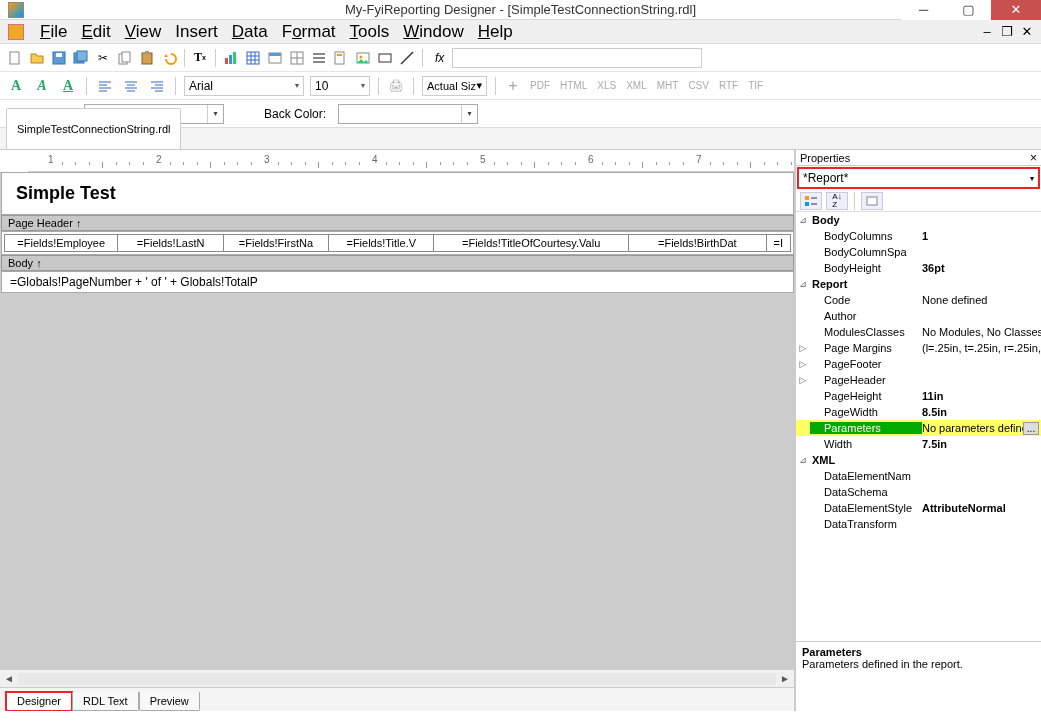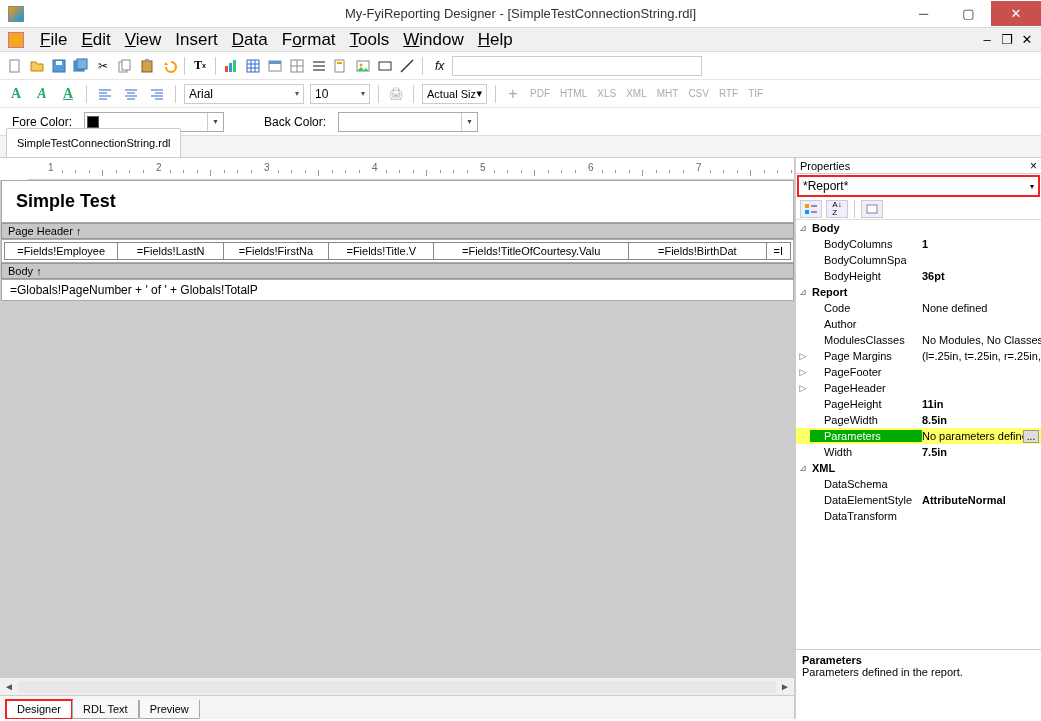--- a/index.html
+++ b/index.html
@@ -1,18 +1,18 @@
 <!DOCTYPE html>
 <html><head>
 <meta charset="utf-8">
 <style>
 * { box-sizing: border-box; margin: 0; padding: 0; font-family: "Segoe UI", Tahoma, sans-serif; }
 body { width: 1041px; height: 721px; background: #fff; overflow: hidden; font-size: 12px; }
 
-.titlebar { height: 28px; background: #fff; border-bottom: 1px solid #d9d9d9; display: flex; align-items: center; position: relative; }
+.titlebar { height: 20px; background: #fff; border-bottom: 1px solid #d9d9d9; display: flex; align-items: center; position: relative; }
 .titlebar .app-icon { width: 16px; height: 16px; margin-left: 8px; background: linear-gradient(135deg,#f90 0%,#09f 100%); border: 1px solid #888; }
 .titlebar .title { position: absolute; left: 50%; transform: translateX(-50%); font-size: 13px; color: #333; }
 .win-ctrls { position: absolute; right: 0; display: flex; }
 .win-btn { width: 45px; height: 25px; display: flex; align-items: center; justify-content: center; font-size: 13px; }
 .win-close { background: #c8504e; color: #fff; width: 50px; }
 .win-min, .win-max { background: #fff; color: #333; }
 
 .menubar { height: 24px; background: #f0f0f0; display: flex; align-items: center; padding-left: 8px; gap: 2px; border-bottom: 1px solid #ddd; position: relative; }
 .menubar .icon-left { width: 16px; height: 16px; background: #f5a623; margin-right: 8px; border: 1px solid #c78; }
 .menu-item { padding: 2px 6px; font-size: 17px; }
@@ -34,21 +34,21 @@
 .export-lbl { font-size: 10px; color: #aaa; padding: 0 2px; }
 .plus-btn { width: 18px; height: 18px; display: flex; align-items: center; justify-content: center; color: #aaa; font-size: 16px; }
 
 .colorbar { height: 28px; background: #fff; display: flex; align-items: center; padding: 0 12px; gap: 12px; border-bottom: 1px solid #ddd; }
 .colorbar label { font-size: 12px; }
 .color-combo { width: 140px; height: 20px; border: 1px solid #aaa; display: flex; align-items: center; padding-left: 2px; justify-content: space-between; }
 .swatch { width: 12px; height: 12px; background: #000; border: 1px solid #555; }
 .color-combo .arr { width: 16px; text-align: center; font-size: 8px; color: #444; border-left: 1px solid #ccc; height: 100%; display: flex; align-items: center; justify-content: center; }
 
 .doctab-strip { height: 22px; background: #f4f4f4; border-bottom: 1px solid #ccc; display: flex; align-items: flex-end; padding-left: 6px; }
-.doctab { background: #fff; border: 1px solid #ccc; border-bottom: none; padding: 8px 10px; font-size: 11px; border-radius: 2px 2px 0 0; }
+.doctab { background: #fff; border: 1px solid #ccc; border-bottom: none; padding: 14px 10px; font-size: 11px; border-radius: 2px 2px 0 0; }
 
 .workarea { display: flex; height: calc(721px - 30px - 24px - 28px - 28px - 28px - 22px); }
 
 .design-pane { flex: 1; display: flex; flex-direction: column; background: #fff; border-right: 1px solid #ccc; overflow: hidden; }
 .ruler { height: 22px; background: #fff; border-bottom: 1px solid #ccc; position: relative; font-size: 10px; color: #666; margin-left: 28px; }
 .ruler .num { position: absolute; top: 4px; font-size: 10px; }
 
 .canvas-scroll { flex: 1; overflow: auto; background: #ccc; }
 .canvas-inner { display: flex; align-items: center; }
 .vruler { width: 28px; background: #fff; border-right: 1px solid #ccc; }
@@ -517,20 +517,25 @@
           <div class="pname">Width</div>
           <div class="pval">7.5in</div>
         </div>
         <div class="prow cat">
           <div class="exp">⊿</div>
           <div class="pname">XML</div>
           <div class="pval"></div>
         </div>
         <div class="prow indent">
           <div class="exp"></div>
+          <div class="pname">DataElementNam</div>
+          <div class="pval"></div>
+        </div>
+        <div class="prow indent">
+          <div class="exp"></div>
           <div class="pname">DataSchema</div>
           <div class="pval"></div>
         </div>
         <div class="prow bold indent">
           <div class="exp"></div>
           <div class="pname">DataElementStyle</div>
           <div class="pval">AttributeNormal</div>
         </div>
         <div class="prow indent">
           <div class="exp"></div>

